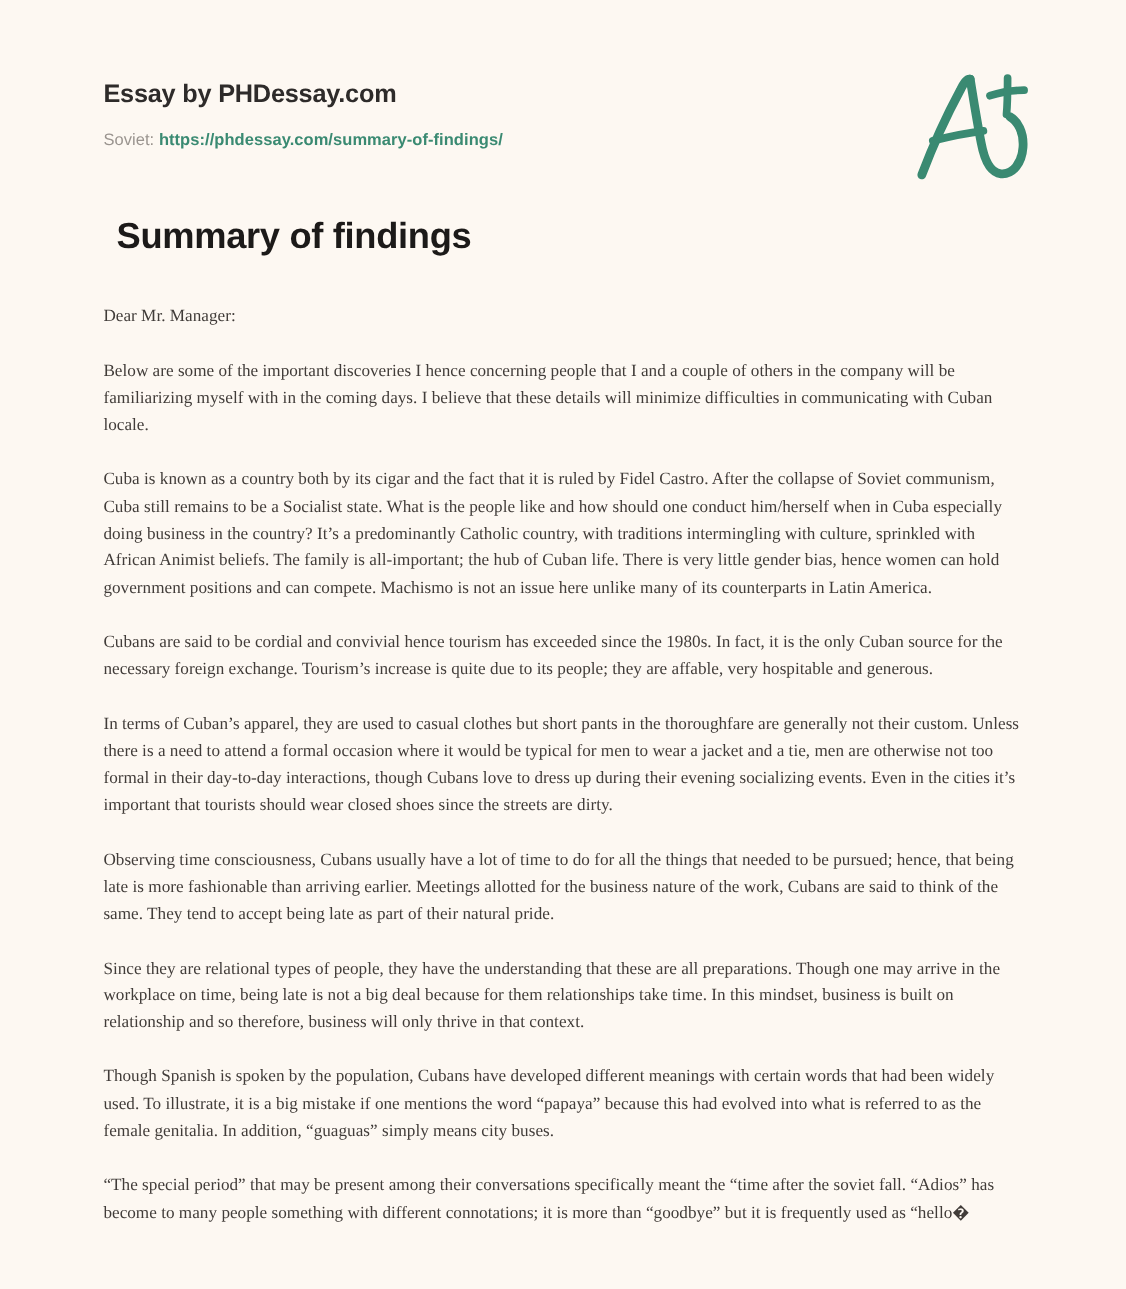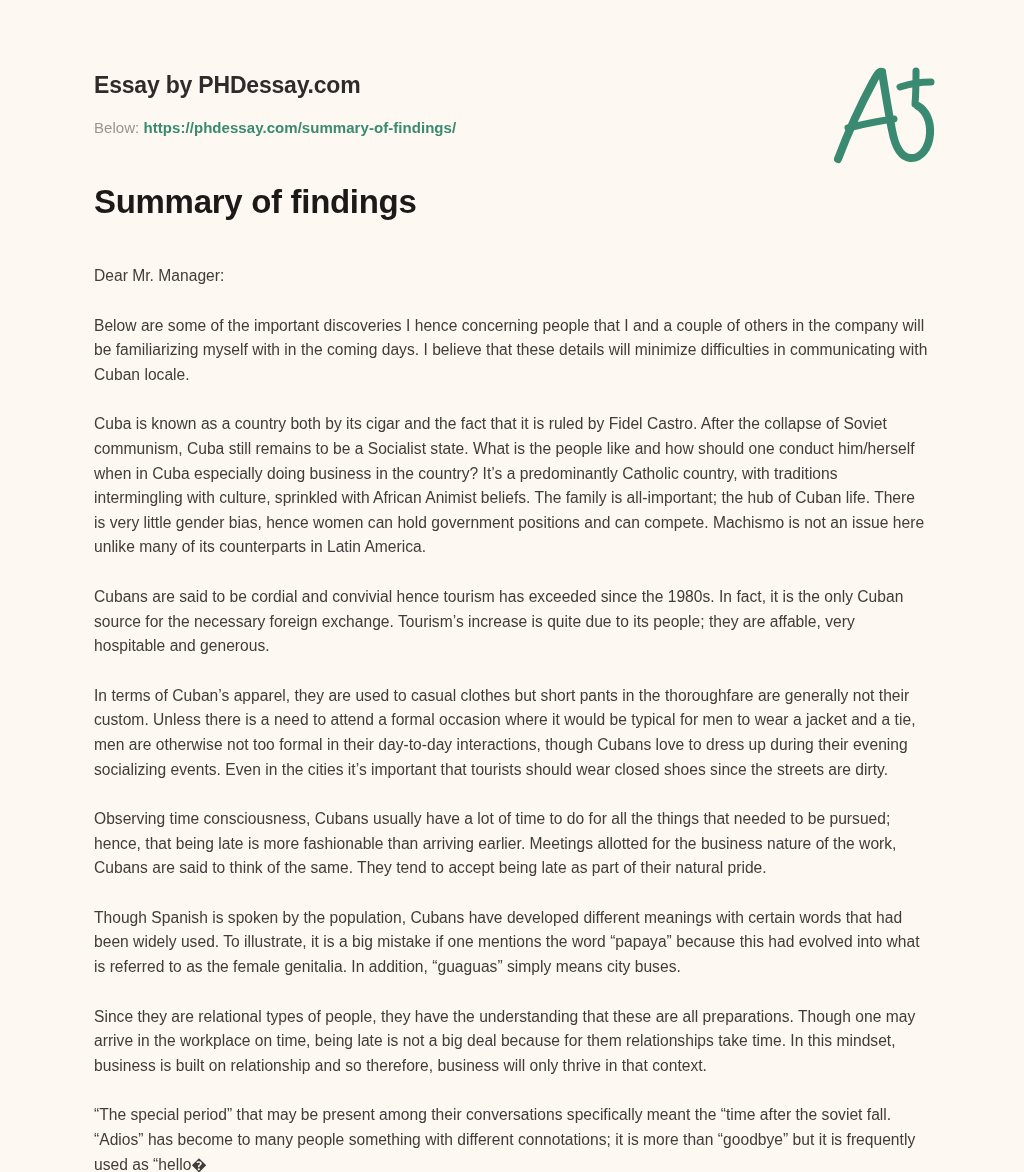--- a/index.html
+++ b/index.html
@@ -63,21 +63,21 @@
     position: absolute;
     top: 62px;
     right: 78px;
     width: 120px;
     height: 105px;
   }
   .logo svg { display: block; width: 120px; height: 105px; }
 
   
   .doc-title {
-    margin: 0;
+    margin: 12px;
     padding: 0 94px;
     font-size: 33px;
     line-height: 44px;
     font-weight: bold;
     color: #1c1a19;
     letter-spacing: -0.3px;
   }
 
   
   .article {
@@ -85,35 +85,36 @@
     margin-top: 40px;
   }
 
   .article p {
     margin: 12px 0 25px 0;
     font-size: 15.6px;
     line-height: 24.6px;
     color: #413c39;
     letter-spacing: 0.02px;
     text-align: left;
+    font-family: Liberation Serif, serif;
   }
 
   .article p:last-child { margin-bottom: 0; }
 </style>
 </head>
 <body>
 
 <div class="page">
 
   <div class="header">
 
     <div class="brand-line">Essay by PHDessay.com</div>
 
     <div class="source-line">
-      <span class="source-label">Below:</span>
+      <span class="source-label">Soviet:</span>
       <a class="source-url" href="#">https://phdessay.com/summary-of-findings/</a>
     </div>
 
     <div class="logo">
       <svg viewBox="0 0 120 105" xmlns="http://www.w3.org/2000/svg" fill="none" stroke="#3a8a72" stroke-linecap="round" stroke-linejoin="round">
 
         <path d="M12 97 C 20 76, 34 44, 47 20 C 50 14, 53 9, 56 10" stroke-width="8"></path>
 
         <path d="M56 10 C 58 22, 62 48, 66 68 C 69 84, 74 95, 84 96
                  C 95 97, 103 86, 104 72 C 105 58, 99 48, 92 44" stroke-width="8"></path>
@@ -130,18 +131,18 @@
 
   <h1 class="doc-title">Summary of findings</h1>
 
   <div class="article">
     <p>Dear Mr. Manager:</p>
     <p>Below are some of the important discoveries I hence concerning people that I and a couple of others in the company will be familiarizing myself with in the coming days. I believe that these details will minimize difficulties in communicating with Cuban locale.</p>
     <p>Cuba is known as a country both by its cigar and the fact that it is ruled by Fidel Castro. After the collapse of Soviet communism, Cuba still remains to be a Socialist state. What is the people like and how should one conduct him/herself when in Cuba especially doing business in the country? It’s a predominantly Catholic country, with traditions intermingling with culture, sprinkled with African Animist beliefs. The family is all-important; the hub of Cuban life. There is very little gender bias, hence women can hold government positions and can compete. Machismo is not an issue here unlike many of its counterparts in Latin America.</p>
     <p>Cubans are said to be cordial and convivial hence tourism has exceeded since the 1980s. In fact, it is the only Cuban source for the necessary foreign exchange. Tourism’s increase is quite due to its people; they are affable, very hospitable and generous.</p>
     <p>In terms of Cuban’s apparel, they are used to casual clothes but short pants in the thoroughfare are generally not their custom. Unless there is a need to attend a formal occasion where it would be typical for men to wear a jacket and a tie, men are otherwise not too formal in their day-to-day interactions, though Cubans love to dress up during their evening socializing events. Even in the cities it’s important that tourists should wear closed shoes since the streets are dirty.</p>
     <p>Observing time consciousness, Cubans usually have a lot of time to do for all the things that needed to be pursued; hence, that being late is more fashionable than arriving earlier. Meetings allotted for the business nature of the work, Cubans are said to think of the same. They tend to accept being late as part of their natural pride.</p>
+    <p>Since they are relational types of people, they have the understanding that these are all preparations. Though one may arrive in the workplace on time, being late is not a big deal because for them relationships take time. In this mindset, business is built on relationship and so therefore, business will only thrive in that context.</p>
     <p>Though Spanish is spoken by the population, Cubans have developed different meanings with certain words that had been widely used. To illustrate, it is a big mistake if one mentions the word “papaya” because this had evolved into what is referred to as the female genitalia. In addition, “guaguas” simply means city buses.</p>
-    <p>Since they are relational types of people, they have the understanding that these are all preparations. Though one may arrive in the workplace on time, being late is not a big deal because for them relationships take time. In this mindset, business is built on relationship and so therefore, business will only thrive in that context.</p>
     <p>“The special period” that may be present among their conversations specifically meant the “time after the soviet fall. “Adios” has become to many people something with different connotations; it is more than “goodbye” but it is frequently used as “hello�</p>
   </div>
 
 </div>
 
 </body></html>

